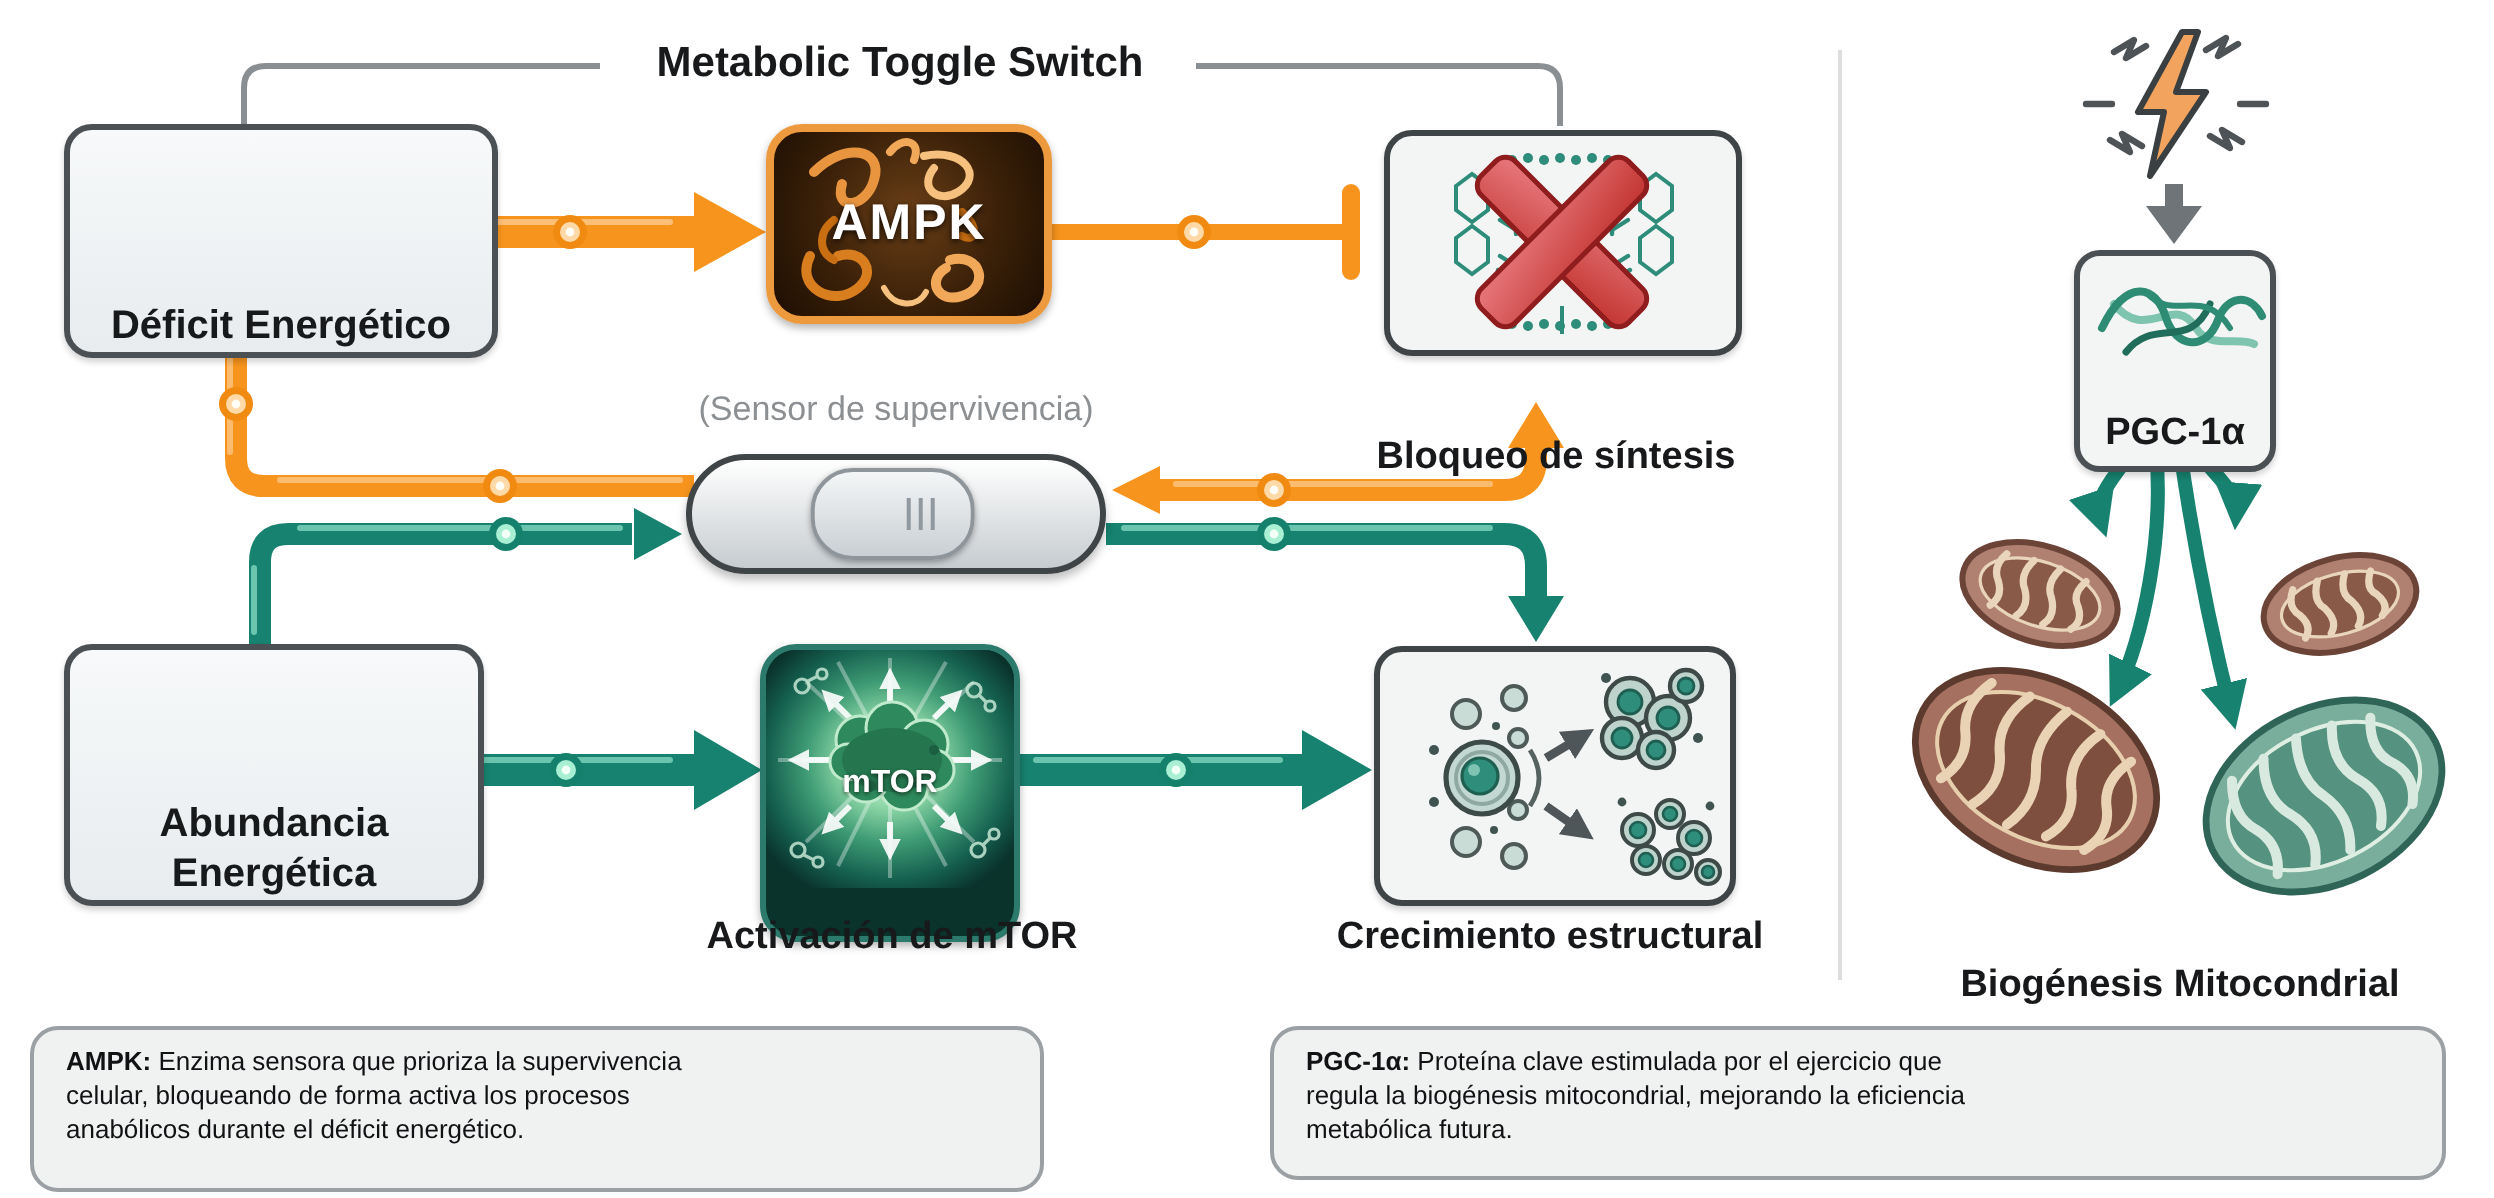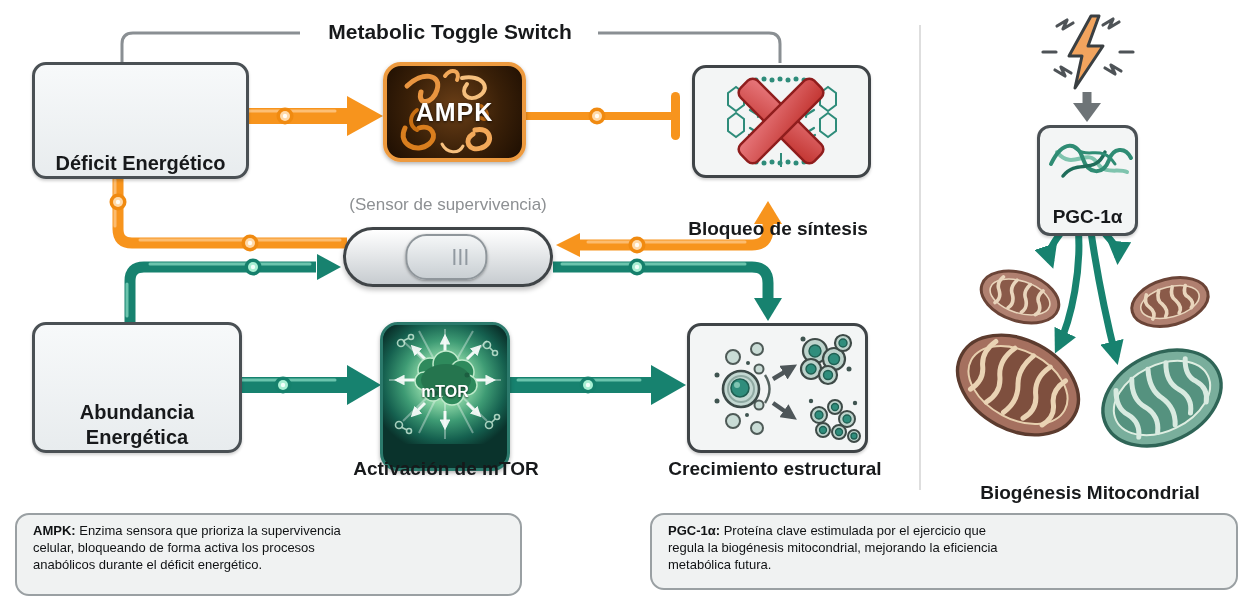--- a/index.html
+++ b/index.html
@@ -59,21 +59,21 @@
              box-shadow:0 2px 3px rgba(0,0,0,.18);}
   .pgc-label{font-weight:800;font-size:19px;padding-bottom:5px;}
   .pgc-squiggle{position:absolute;top:6px;left:3px;}
 
   
   .note{position:absolute;background:#f0f2f2;border:2px solid #9aa0a3;border-radius:14px;
         box-sizing:border-box;padding:8px 16px;font-size:13px;line-height:1.3;color:#101214;
         white-space:pre-line;}
   .note b{font-weight:800;}
   .note-left{left:15px;top:513px;width:507px;height:83px;}
-  .note-right{left:635px;top:513px;width:588px;height:77px;margin-left:15px;}
+  .note-right{left:635px;top:513px;width:588px;height:77px;}
 </style>
 </head>
 <body>
 
 <div class="canvas">
 
   <svg class="overlay" width="1247" height="599" viewBox="0 0 1247 599">
     <defs>
       <marker id="tArrow" viewBox="0 0 10 10" refX="7" refY="5" markerWidth="3.4" markerHeight="3.4" orient="auto">
         <path d="M0,0 L10,5 L0,10 z" fill="#17826F"></path>

